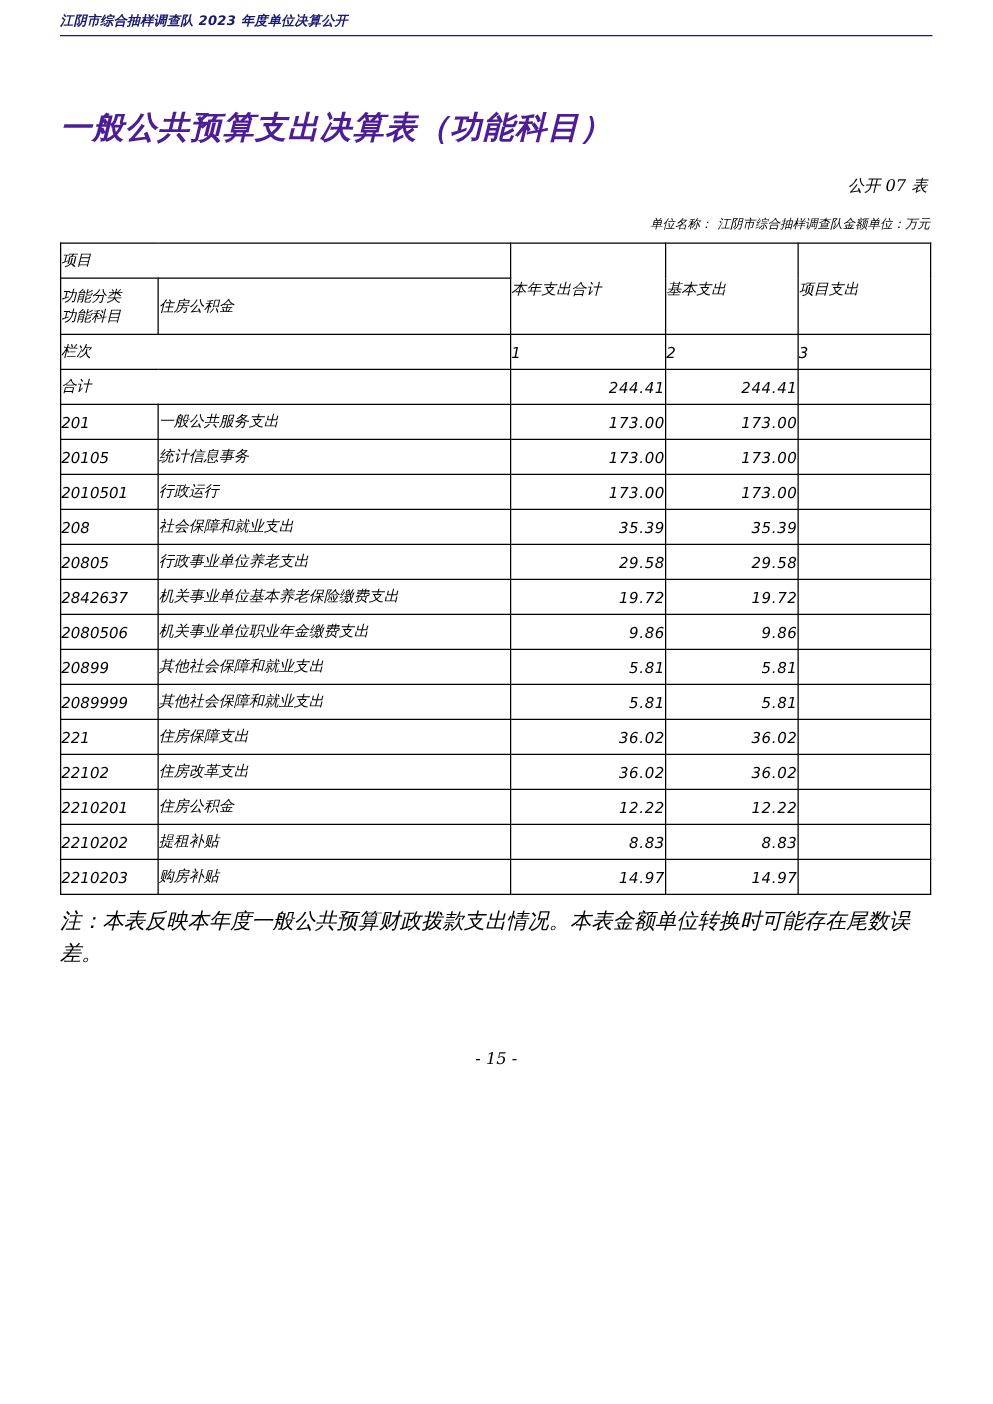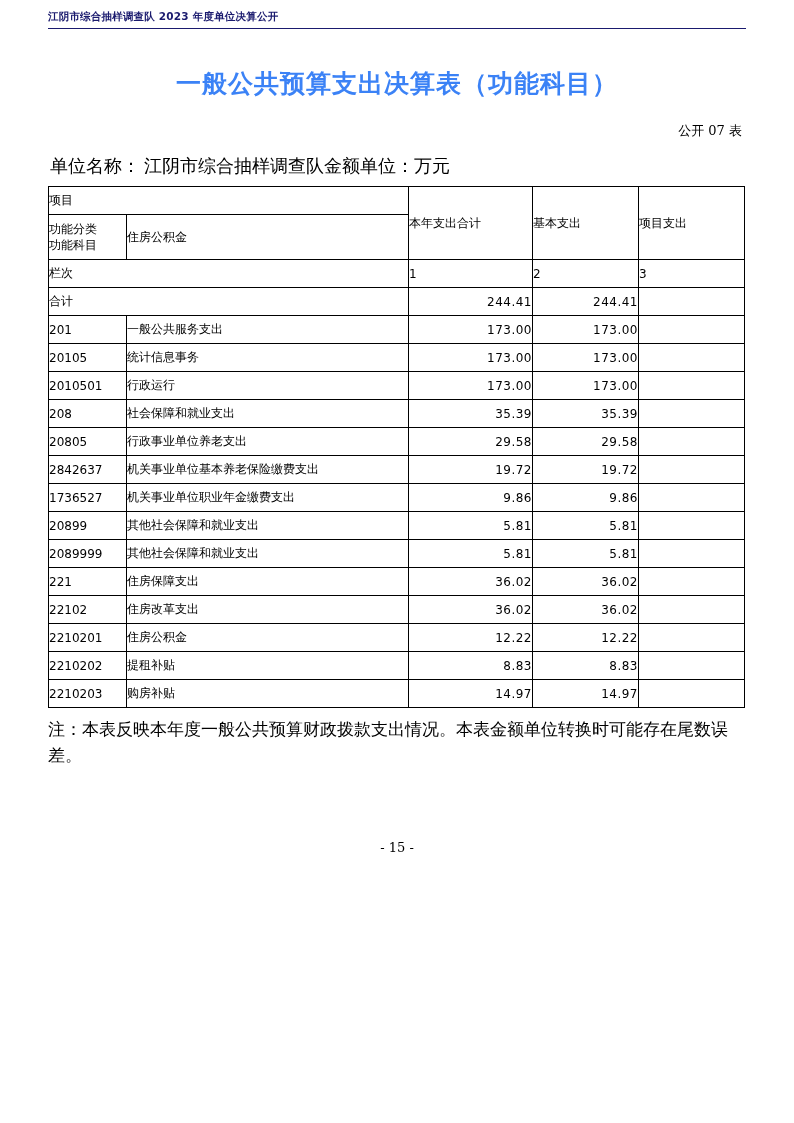--- a/index.html
+++ b/index.html
@@ -14,63 +14,65 @@
     color: #000000;
     position: relative;
     overflow: hidden;
   }
   .page {
     position: relative;
     width: 794px;
     height: 879px;
     box-sizing: border-box;
     padding: 0 48px;
+    font-style: italic;
   }
   
   .header-band {
     padding-top: 10px;
   }
   .header-text {
     font-family: "DejaVu Sans", "Liberation Sans", sans-serif;
     font-size: 10.5px;
     font-weight: bold;
     color: #1a1a6e;
     letter-spacing: 0.2px;
     padding-left: 0px;
     padding-bottom: 4px;
   }
   .header-rule {
     border-bottom: 1.1px solid #1a1a6e;
     width: 100%;
   }
   
   .doc-title {
-    text-align: center;
+    text-align: left;
     font-family: "DejaVu Serif", "Liberation Serif", serif;
     font-size: 25px;
     font-weight: bold;
     letter-spacing: 1px;
-    margin-top: 38px;
-    color: #3b82f6;
+    margin-top: 56px;
+    color: #4c1d95;
   }
   .form-no {
     text-align: right;
     font-size: 13px;
     margin-top: 22px;
     padding-right: 4px;
     font-family: "DejaVu Serif", "Liberation Serif", serif;
   }
   
   .meta-row {
     display: flex;
-    justify-content: flex-start;
+    justify-content: flex-end;
     align-items: flex-end;
     margin-top: 14px;
-    font-size: 18px;
+    font-size: 10px;
     padding: 0 2px;
+    margin-left: 12px;
   }
   .meta-left {
     display: flex;
     align-items: baseline;
   }
   .meta-label {
     white-space: nowrap;
   }
   .meta-value {
     margin-left: 4px;
@@ -218,21 +220,21 @@
         <td class="num-cell"></td>
       </tr>
       <tr>
         <td class="code-cell">2842637</td>
         <td class="c-left cell-pad-3">机关事业单位基本养老保险缴费支出</td>
         <td class="num-cell">19.72</td>
         <td class="num-cell">19.72</td>
         <td class="num-cell"></td>
       </tr>
       <tr>
-        <td class="code-cell">1736527</td>
+        <td class="code-cell">2080506</td>
         <td class="c-left cell-pad-3">机关事业单位职业年金缴费支出</td>
         <td class="num-cell">9.86</td>
         <td class="num-cell">9.86</td>
         <td class="num-cell"></td>
       </tr>
       <tr>
         <td class="code-cell">20899</td>
         <td class="c-left cell-pad-2">其他社会保障和就业支出</td>
         <td class="num-cell">5.81</td>
         <td class="num-cell">5.81</td>

